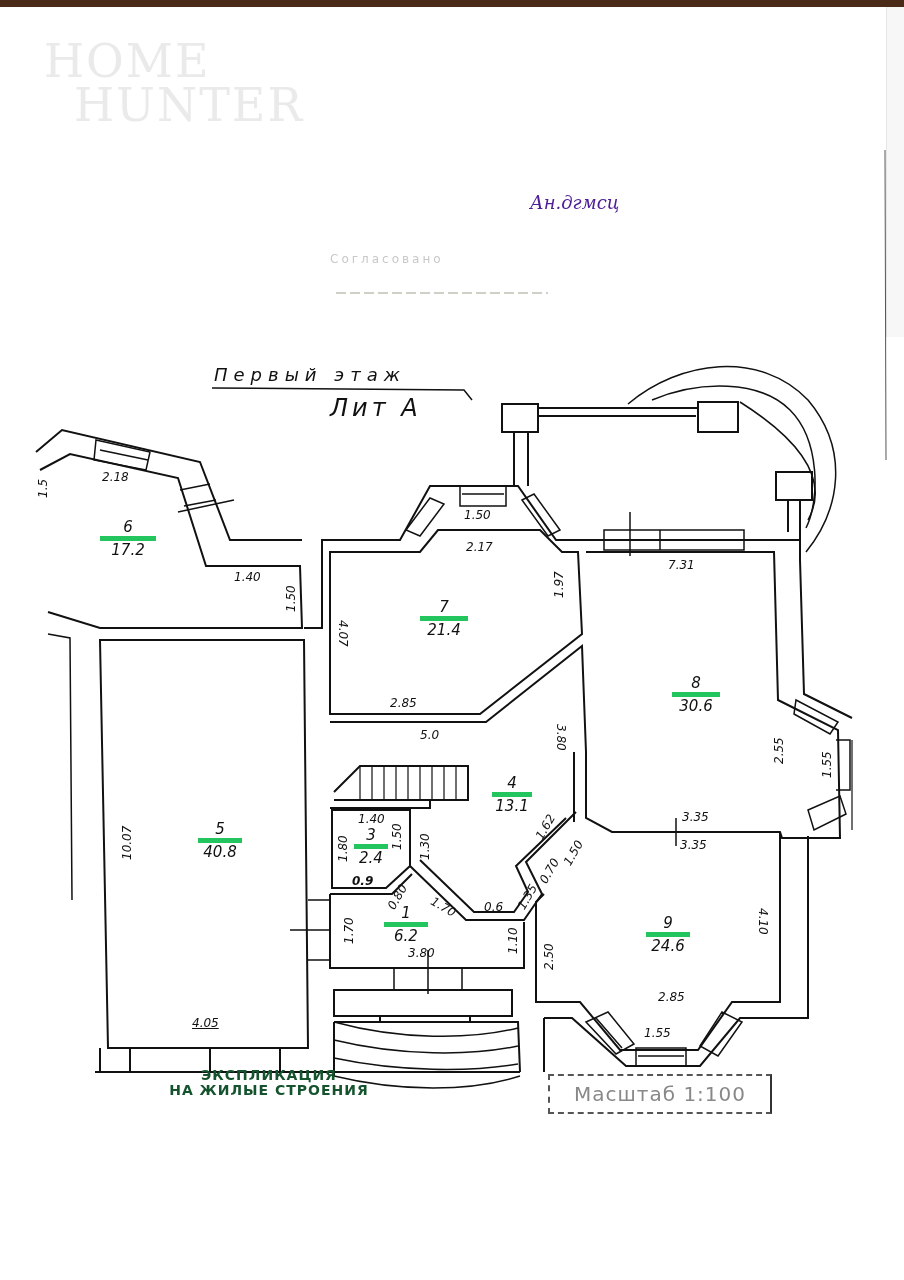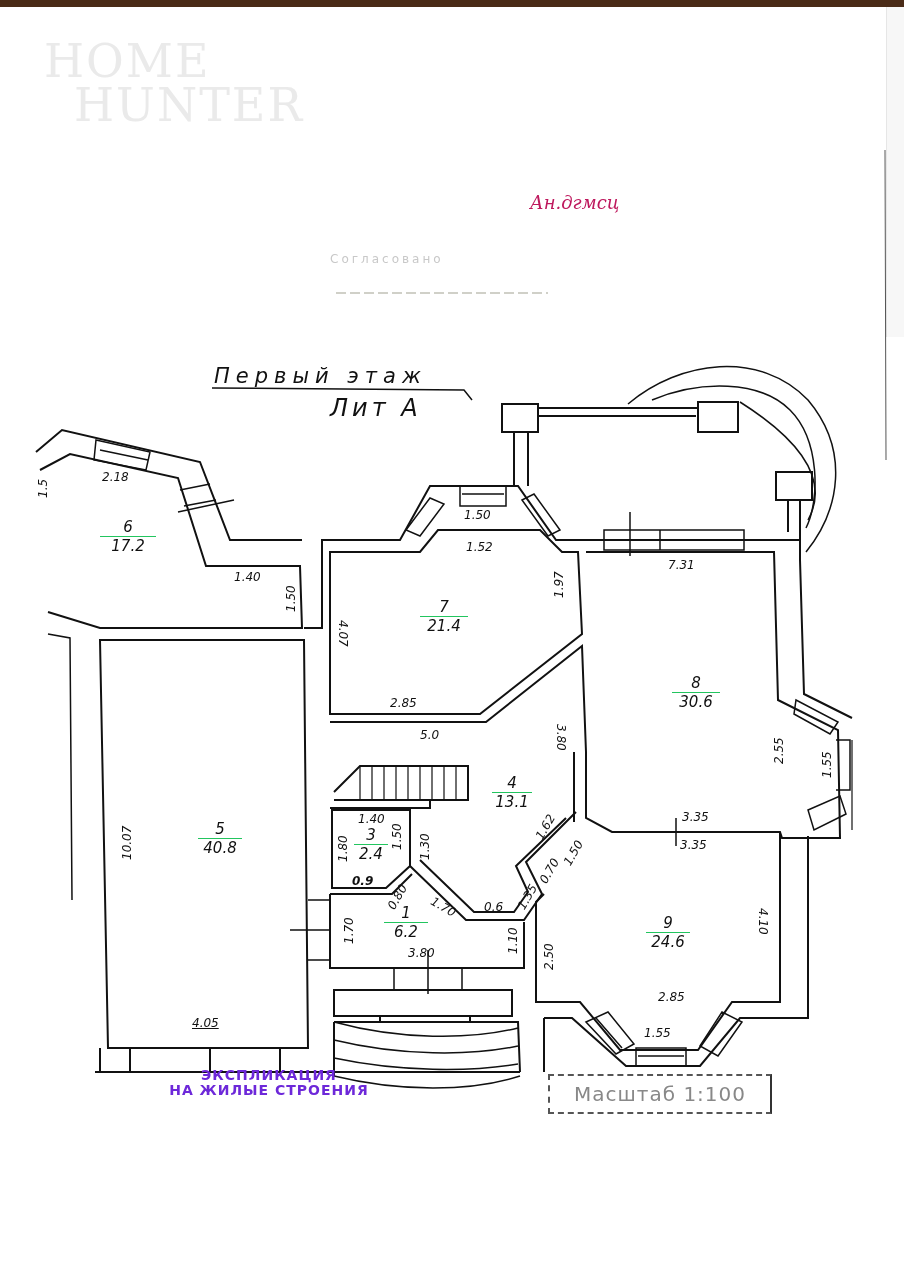--- a/index.html
+++ b/index.html
@@ -19,57 +19,57 @@
     .watermark {
       position: absolute; left: 44px; top: 38px;
       font-family: "DejaVu Serif", serif; color: #eaeaea;
       letter-spacing: 2px; line-height: 1;
     }
     .watermark .w1 { font-size: 46px; display: block; }
     .watermark .w2 { font-size: 46px; display: block; margin-left: 30px; margin-top: -2px; }
     .stamp-sig {
       position: absolute; left: 530px; top: 192px;
       font-family: "DejaVu Serif", serif; font-style: italic;
-      font-size: 18px; color: #be185d;
+      font-size: 18px; color: #4c1d95;
     }
     .stamp-faint {
       position: absolute; left: 330px; top: 252px;
       font-size: 12px; color: #c8c8c8; letter-spacing: 3px;
     }
     .stamp-line {
       position: absolute; left: 336px; top: 292px; width: 212px; height: 2px;
       background: repeating-linear-gradient(90deg, #d0d0c8 0 10px, transparent 10px 14px);
     }
     svg.plan { position: absolute; left: 0; top: 0; }
     .title {
       position: absolute; left: 214px; top: 364px;
       font-family: "DejaVu Sans", sans-serif; font-style: italic;
-      font-size: 21px; color: #111; letter-spacing: 6px;
+      font-size: 18px; color: #111; letter-spacing: 6px;
     }
     .subtitle {
       position: absolute; left: 330px; top: 394px;
       font-style: italic; font-size: 24px; color: #111; letter-spacing: 4px;
     }
     .room-label {
       position: absolute; text-align: center; font-style: italic;
       color: #111; font-size: 15px; line-height: 1.05;
     }
     .room-label .num { display: block; }
     .room-label .area {
-      display: block; border-top: 1px solid #22c55e; padding-top: 2px;
+      display: block; border-top: 5px solid #22c55e; padding-top: 2px;
     }
     .dim {
       position: absolute; font-style: italic; font-size: 12px; color: #111;
       white-space: nowrap;
     }
     .v { transform: rotate(-90deg); transform-origin: left top; }
     .v90 { transform: rotate(90deg); transform-origin: left top; }
     .expl {
       position: absolute; left: 134px; top: 1068px; text-align: center;
-      font-weight: bold; font-size: 14px; color: #6d28d9; letter-spacing: 1px;
+      font-weight: bold; font-size: 14px; color: #14532d; letter-spacing: 1px;
       line-height: 1.05; width: 270px;
     }
     .scale-box {
       position: absolute; left: 548px; top: 1074px; width: 220px; height: 36px;
       border: 2px dashed #555; border-right: 2px solid #333;
       font-size: 20px; color: #888; line-height: 36px; text-align: center;
       letter-spacing: 1px;
     }
   </style>
 </head>
@@ -197,21 +197,21 @@
   <span class="num">9</span>
   <span class="area">24.6</span>
 </div>
 
 <div class="dim" style="left:102px; top:470px;">2.18</div>
 <div class="dim v" style="left:36px; top:498px;">1.5</div>
 <div class="dim" style="left:234px; top:570px;">1.40</div>
 <div class="dim v" style="left:284px; top:612px;">1.50</div>
 
 <div class="dim" style="left:464px; top:508px;">1.50</div>
-<div class="dim" style="left:466px; top:540px;">1.52</div>
+<div class="dim" style="left:466px; top:540px;">2.17</div>
 <div class="dim v90" style="left:350px; top:620px;">4.07</div>
 <div class="dim v" style="left:552px; top:598px;">1.97</div>
 <div class="dim" style="left:390px; top:696px;">2.85</div>
 
 <div class="dim" style="left:668px; top:558px;">7.31</div>
 <div class="dim v" style="left:772px; top:764px;">2.55</div>
 <div class="dim v" style="left:820px; top:778px;">1.55</div>
 <div class="dim" style="left:682px; top:810px;">3.35</div>
 
 <div class="dim" style="left:420px; top:728px;">5.0</div>

